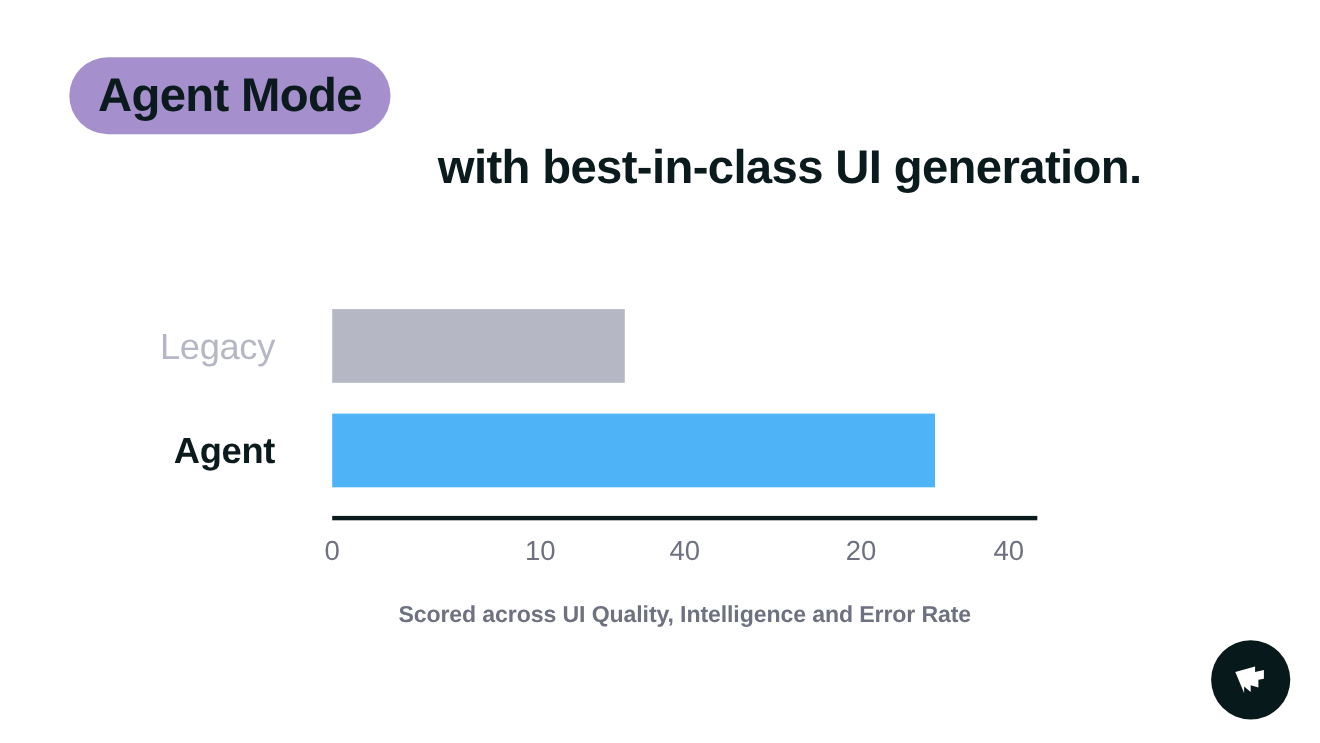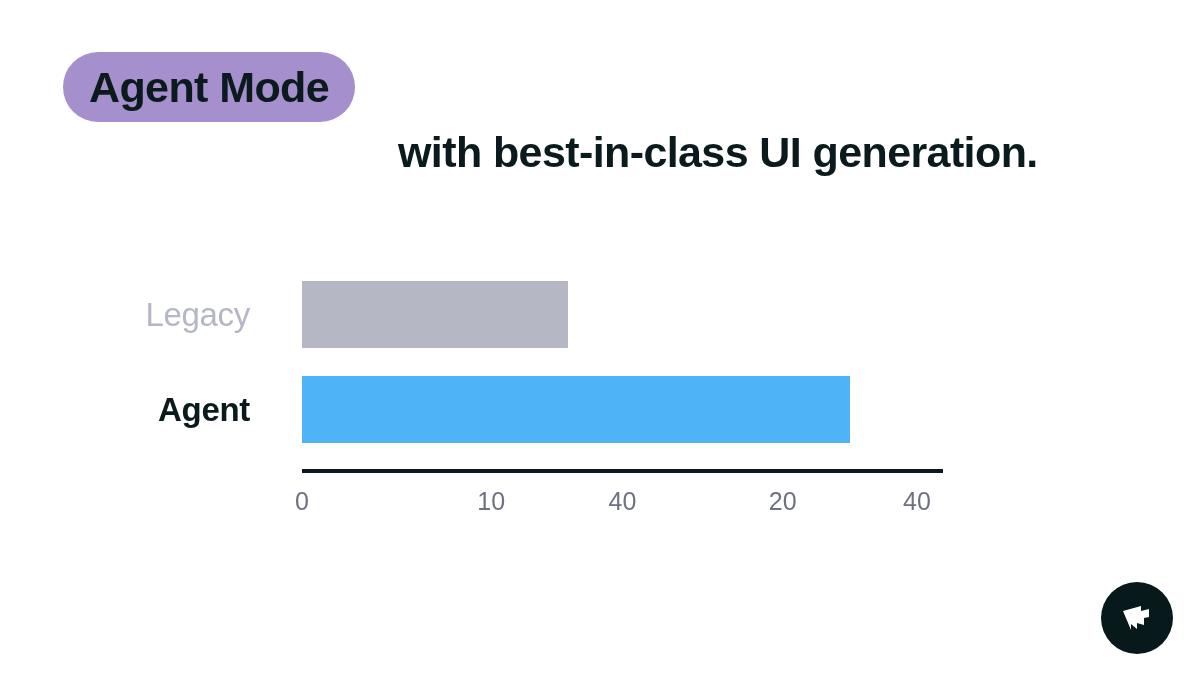--- a/index.html
+++ b/index.html
@@ -186,20 +186,21 @@
 
     <div id="axis-line" style="background: rgb(11, 26, 28);"></div>
     <div id="axis-ticks">
         <span class="tick" style="left: 0px; color: rgb(110, 113, 128);">0</span>
         <span class="tick" style="left: 160.25px; color: rgb(110, 113, 128); margin-left: 29px;">10</span>
         <span class="tick" style="left: 320.5px; color: rgb(110, 113, 128);">40</span>
         <span class="tick" style="left: 480.75px; color: rgb(110, 113, 128);">20</span>
         <span class="tick" style="left: 615px; color: rgb(110, 113, 128);">40</span>
       </div>
 
+    <div id="chart-caption" style="color: rgb(110, 113, 128);">Scored across UI Quality, Intelligence and Error Rate</div>
   </div>
 
   <div id="logo-badge" style="background: rgb(7, 25, 27);">
     <span>
       <svg width="40" height="36" viewBox="0 0 40 36" aria-hidden="true">
         <path d="M6 11 L24 6 L24 11 L32 9 L32 17 L27 18 L27 25 L20 23 L20 29 L14 24 L14 30 Z" fill="#FFFFFF"></path>
       </svg>
     </span>
   </div>
 

